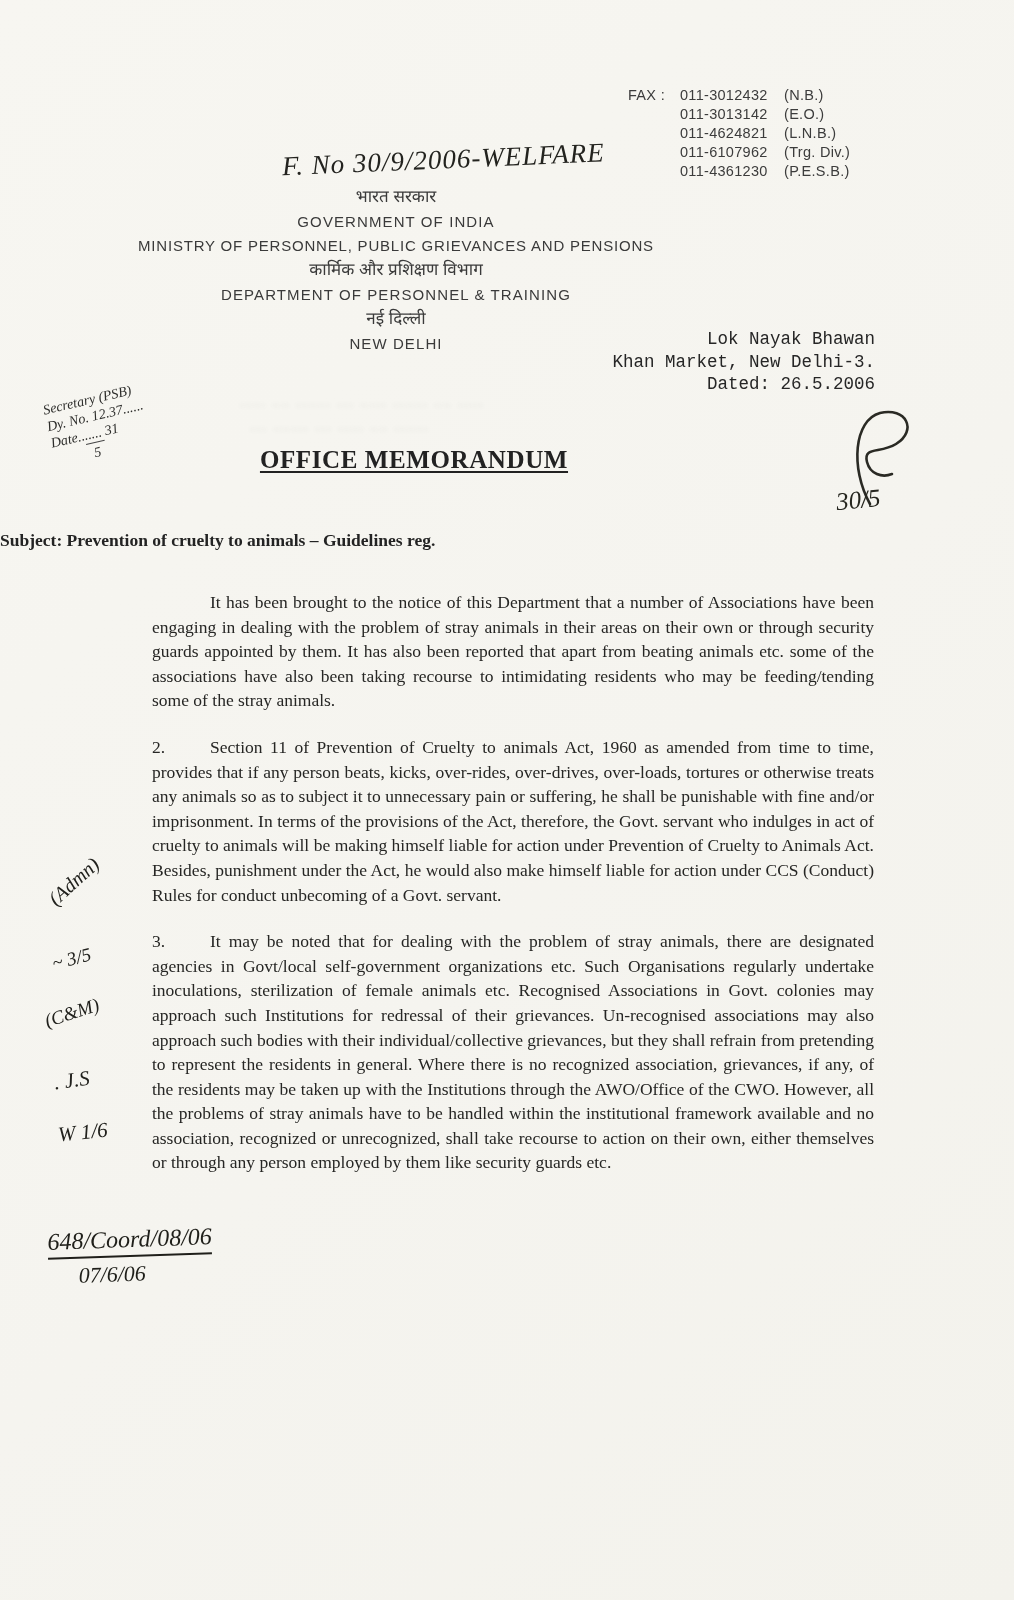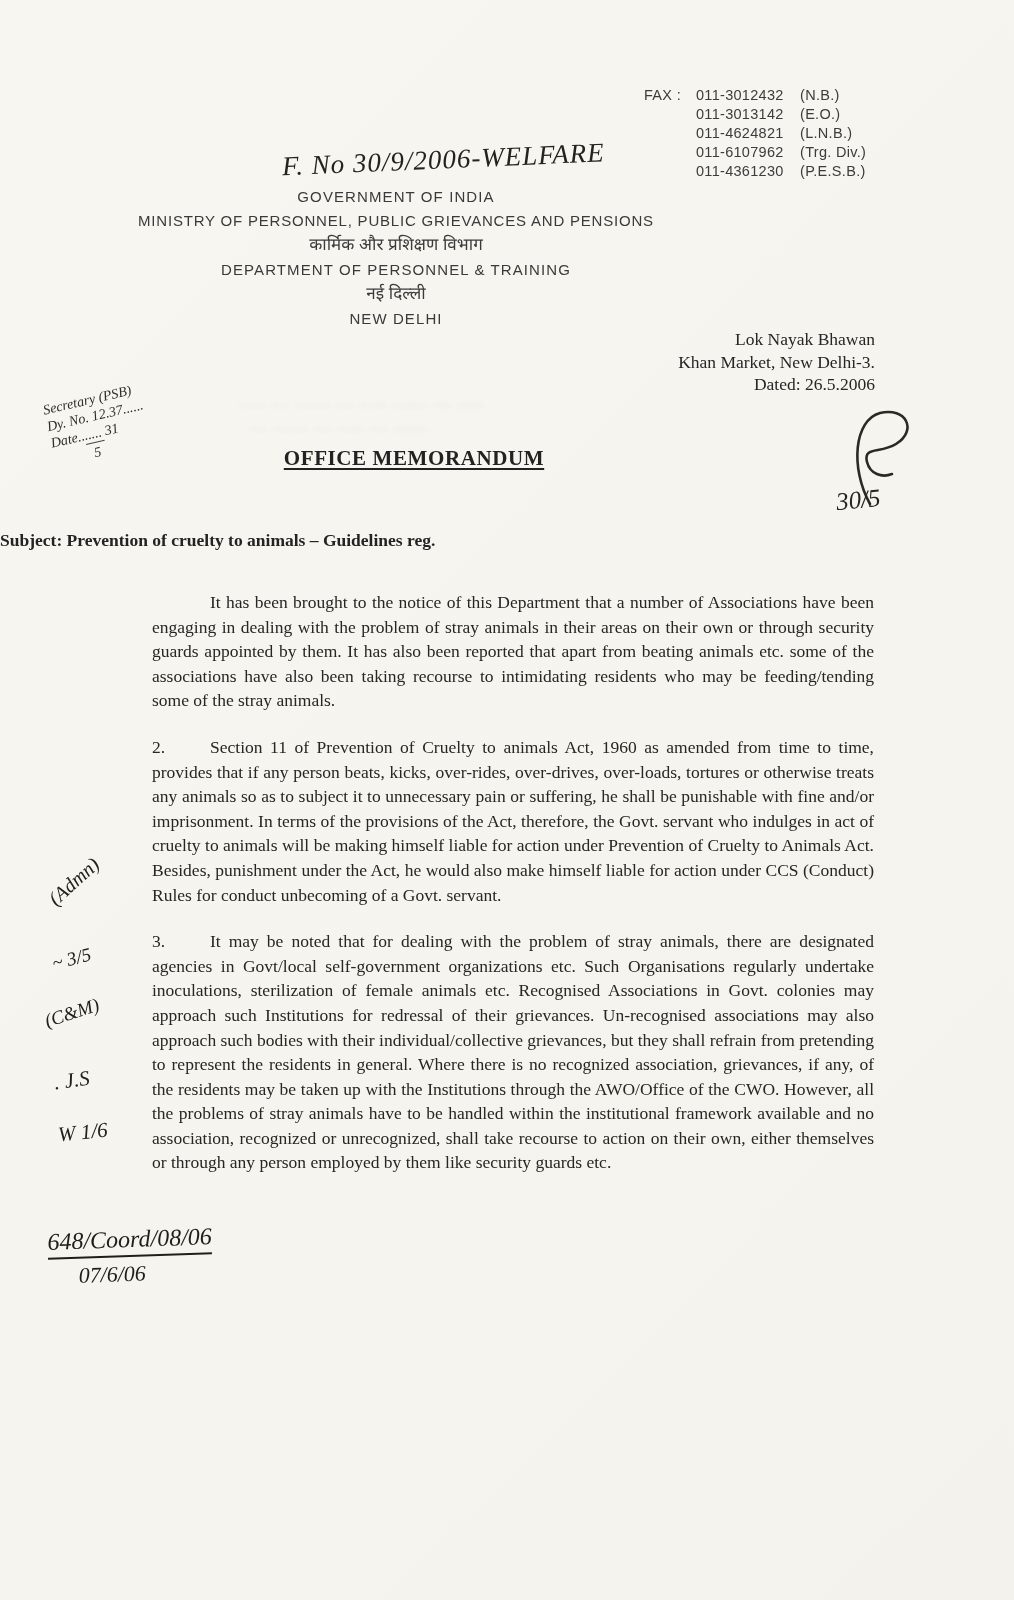--- a/index.html
+++ b/index.html
@@ -21,21 +21,20 @@
   
   .fax-block {
     position: absolute;
     left: 628px;
     top: 86px;
     font-family: "Liberation Sans", sans-serif;
     font-size: 14.5px;
     line-height: 19px;
     color: #3c3c3c;
     letter-spacing: 0.3px;
-    margin-left: 16px;
   }
   .fax-line { display: flex; }
   .fax-label { width: 52px; }
   .fax-number { width: 104px; }
   .fax-office { }
 
   
   .file-no {
     position: absolute;
     left: 282px;
@@ -65,21 +64,21 @@
   .hline-en  { font-size: 15px; line-height: 21px; letter-spacing: 1.1px; }
   .hline-en.wide { letter-spacing: 0.8px; }
 
   
   .address-block {
     position: absolute;
     left: 593px;
     top: 328px;
     width: 282px;
     text-align: right;
-    font-family: Liberation Serif, serif;
+    font-family: Liberation Mono, monospace;
     font-size: 17.5px;
     line-height: 22.5px;
     color: #262626;
   }
 
   
   .stamp {
     position: absolute;
     left: 48px;
     top: 390px;
@@ -111,21 +110,21 @@
 
   
   .om-title {
     position: absolute;
     left: 0;
     top: 446px;
     width: 828px;
     text-align: center;
     font-family: "Liberation Serif", serif;
     font-weight: bold;
-    font-size: 21px;
+    font-size: 25px;
     letter-spacing: 0.6px;
     color: #222;
   }
   .om-title span {
     text-decoration: underline;
     text-underline-offset: 3px;
   }
 
   
   .approval {
@@ -241,20 +240,21 @@
     <div class="fax-line">
       <span class="fax-label"></span>
       <span class="fax-number">011-4361230</span>
       <span class="fax-office">(P.E.S.B.)</span>
     </div>
   </div>
 
   <div class="file-no">F. No 30/9/2006-WELFARE</div>
 
   <div class="gov-header">
+    <div class="hline-hi">भारत सरकार</div>
     <div class="hline-en">GOVERNMENT OF INDIA</div>
     <div class="hline-en wide">MINISTRY OF PERSONNEL, PUBLIC GRIEVANCES AND PENSIONS</div>
     <div class="hline-hi">कार्मिक और प्रशिक्षण विभाग</div>
     <div class="hline-en">DEPARTMENT OF PERSONNEL &amp; TRAINING</div>
     <div class="hline-hi">नई दिल्ली</div>
     <div class="hline-en">NEW DELHI</div>
   </div>
 
   <div class="address-block">
     <div>Lok Nayak Bhawan</div>

